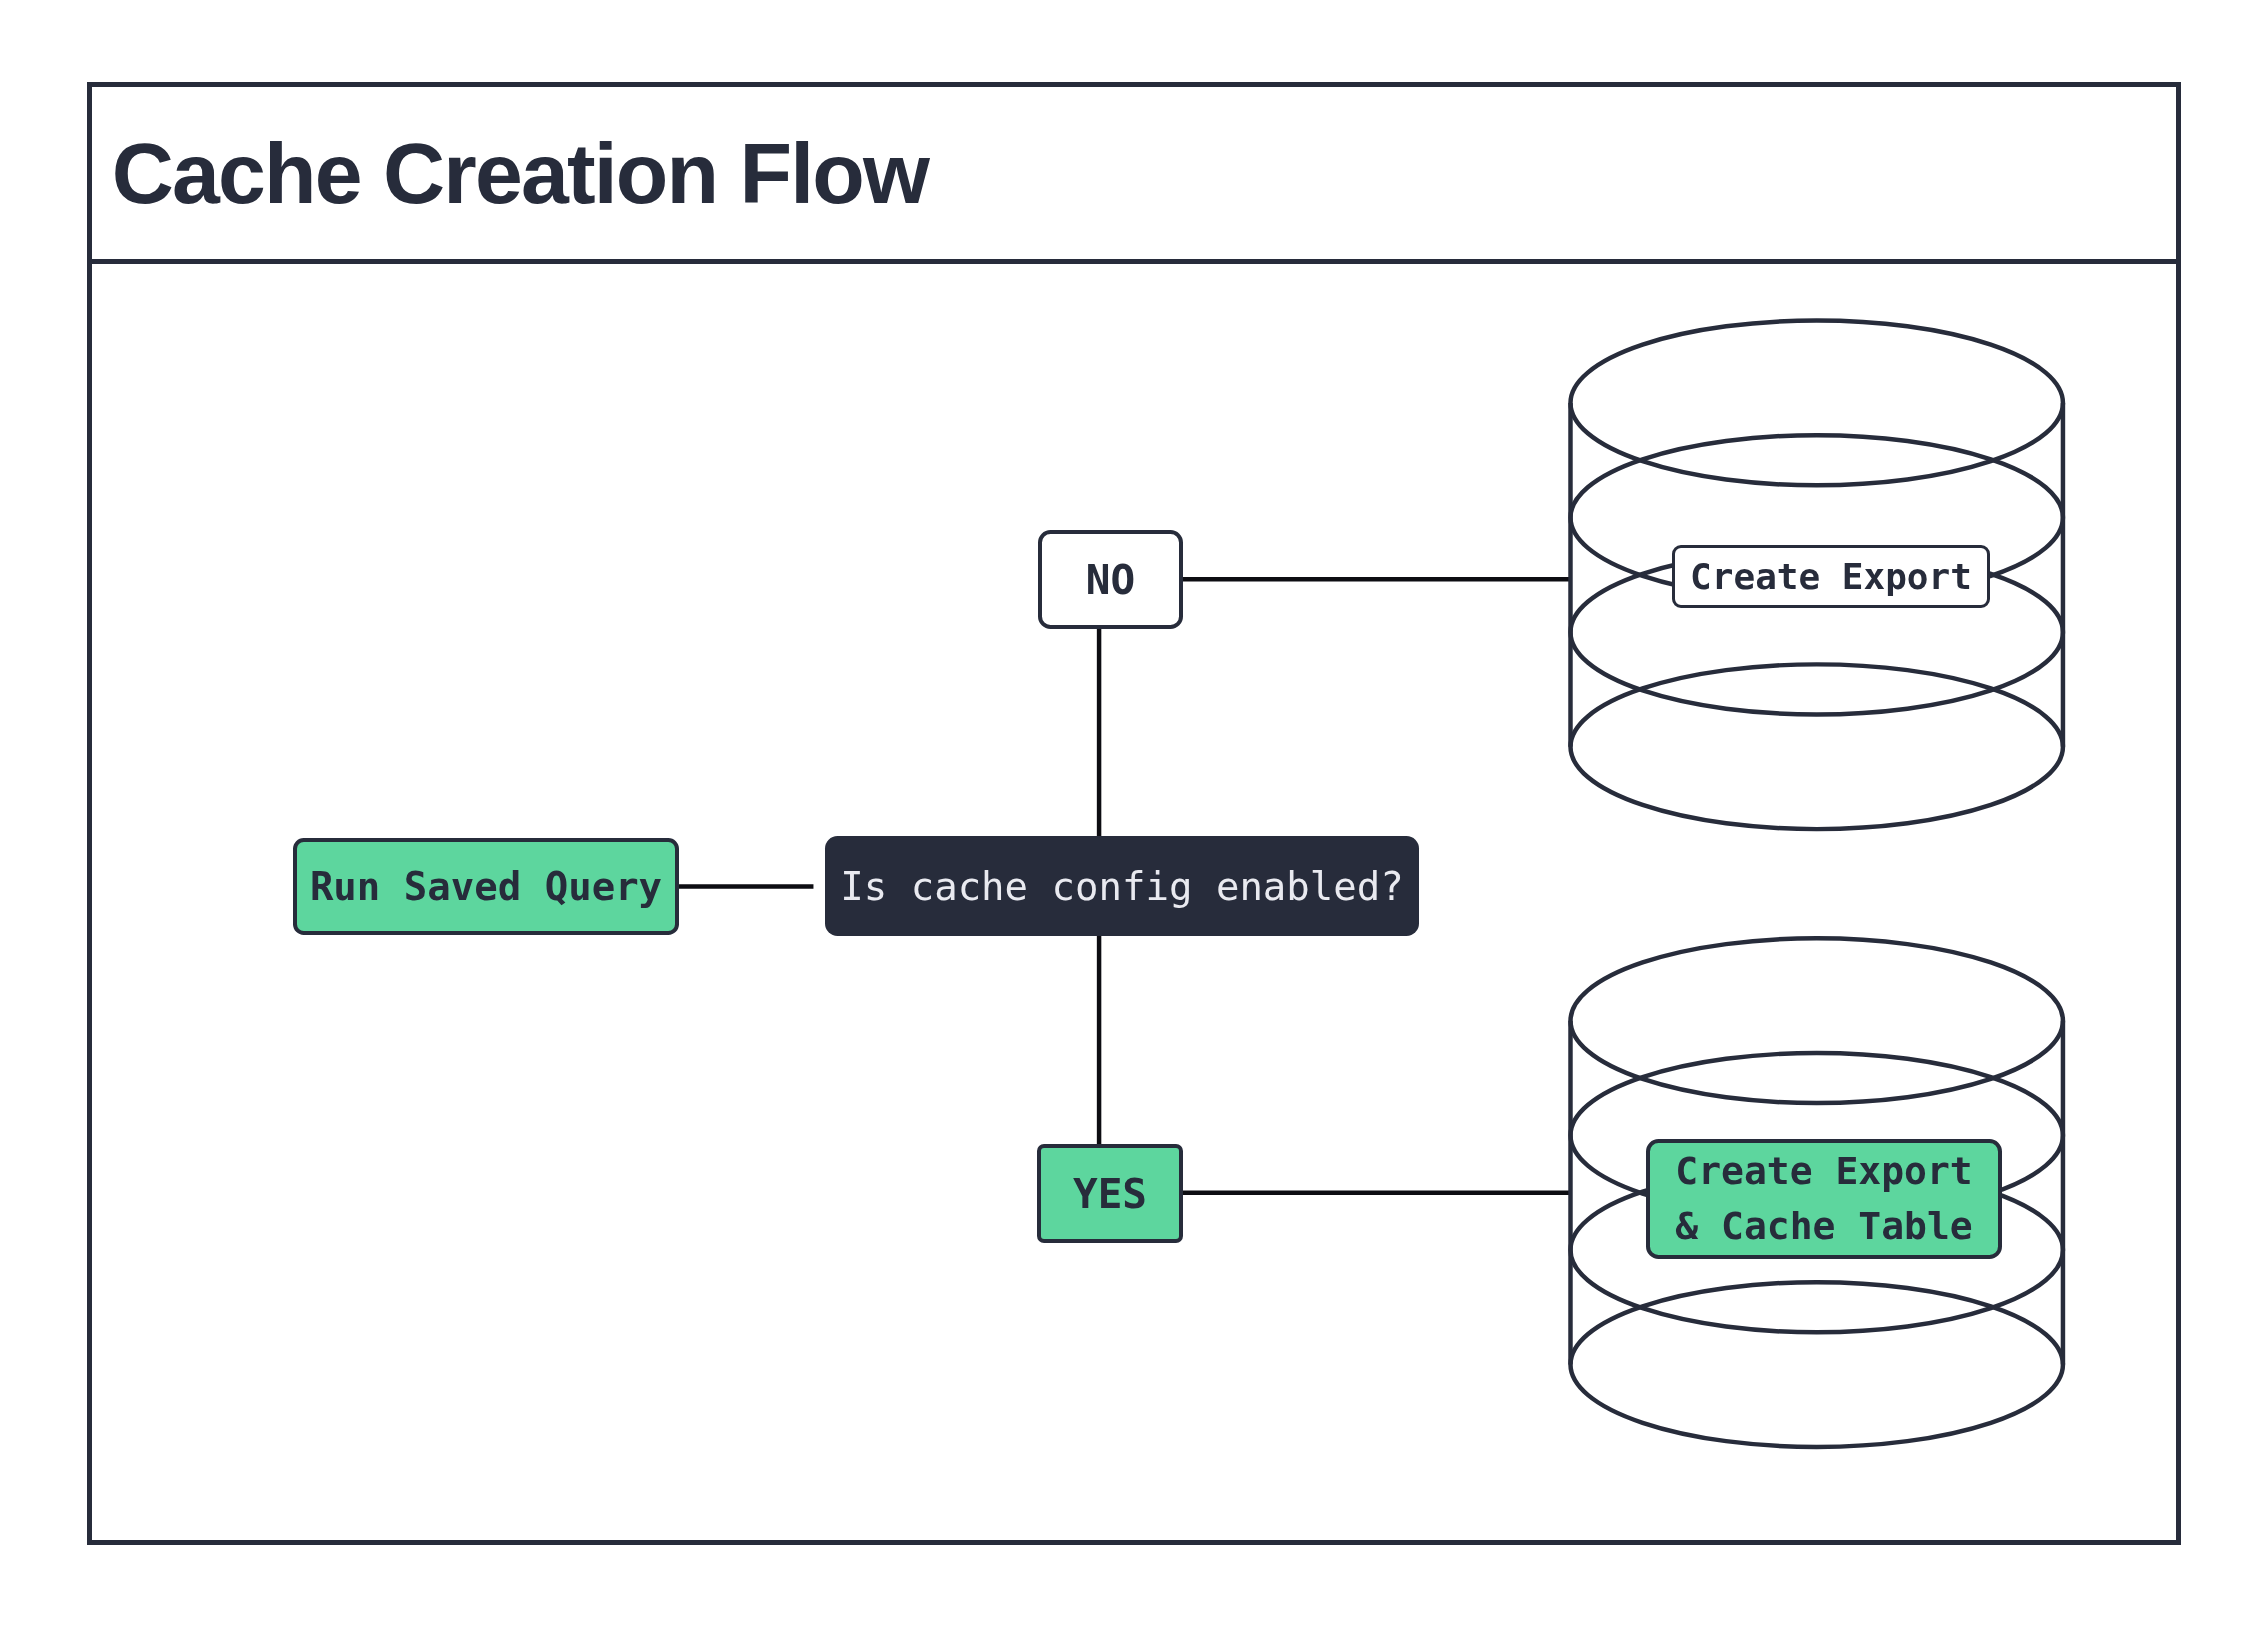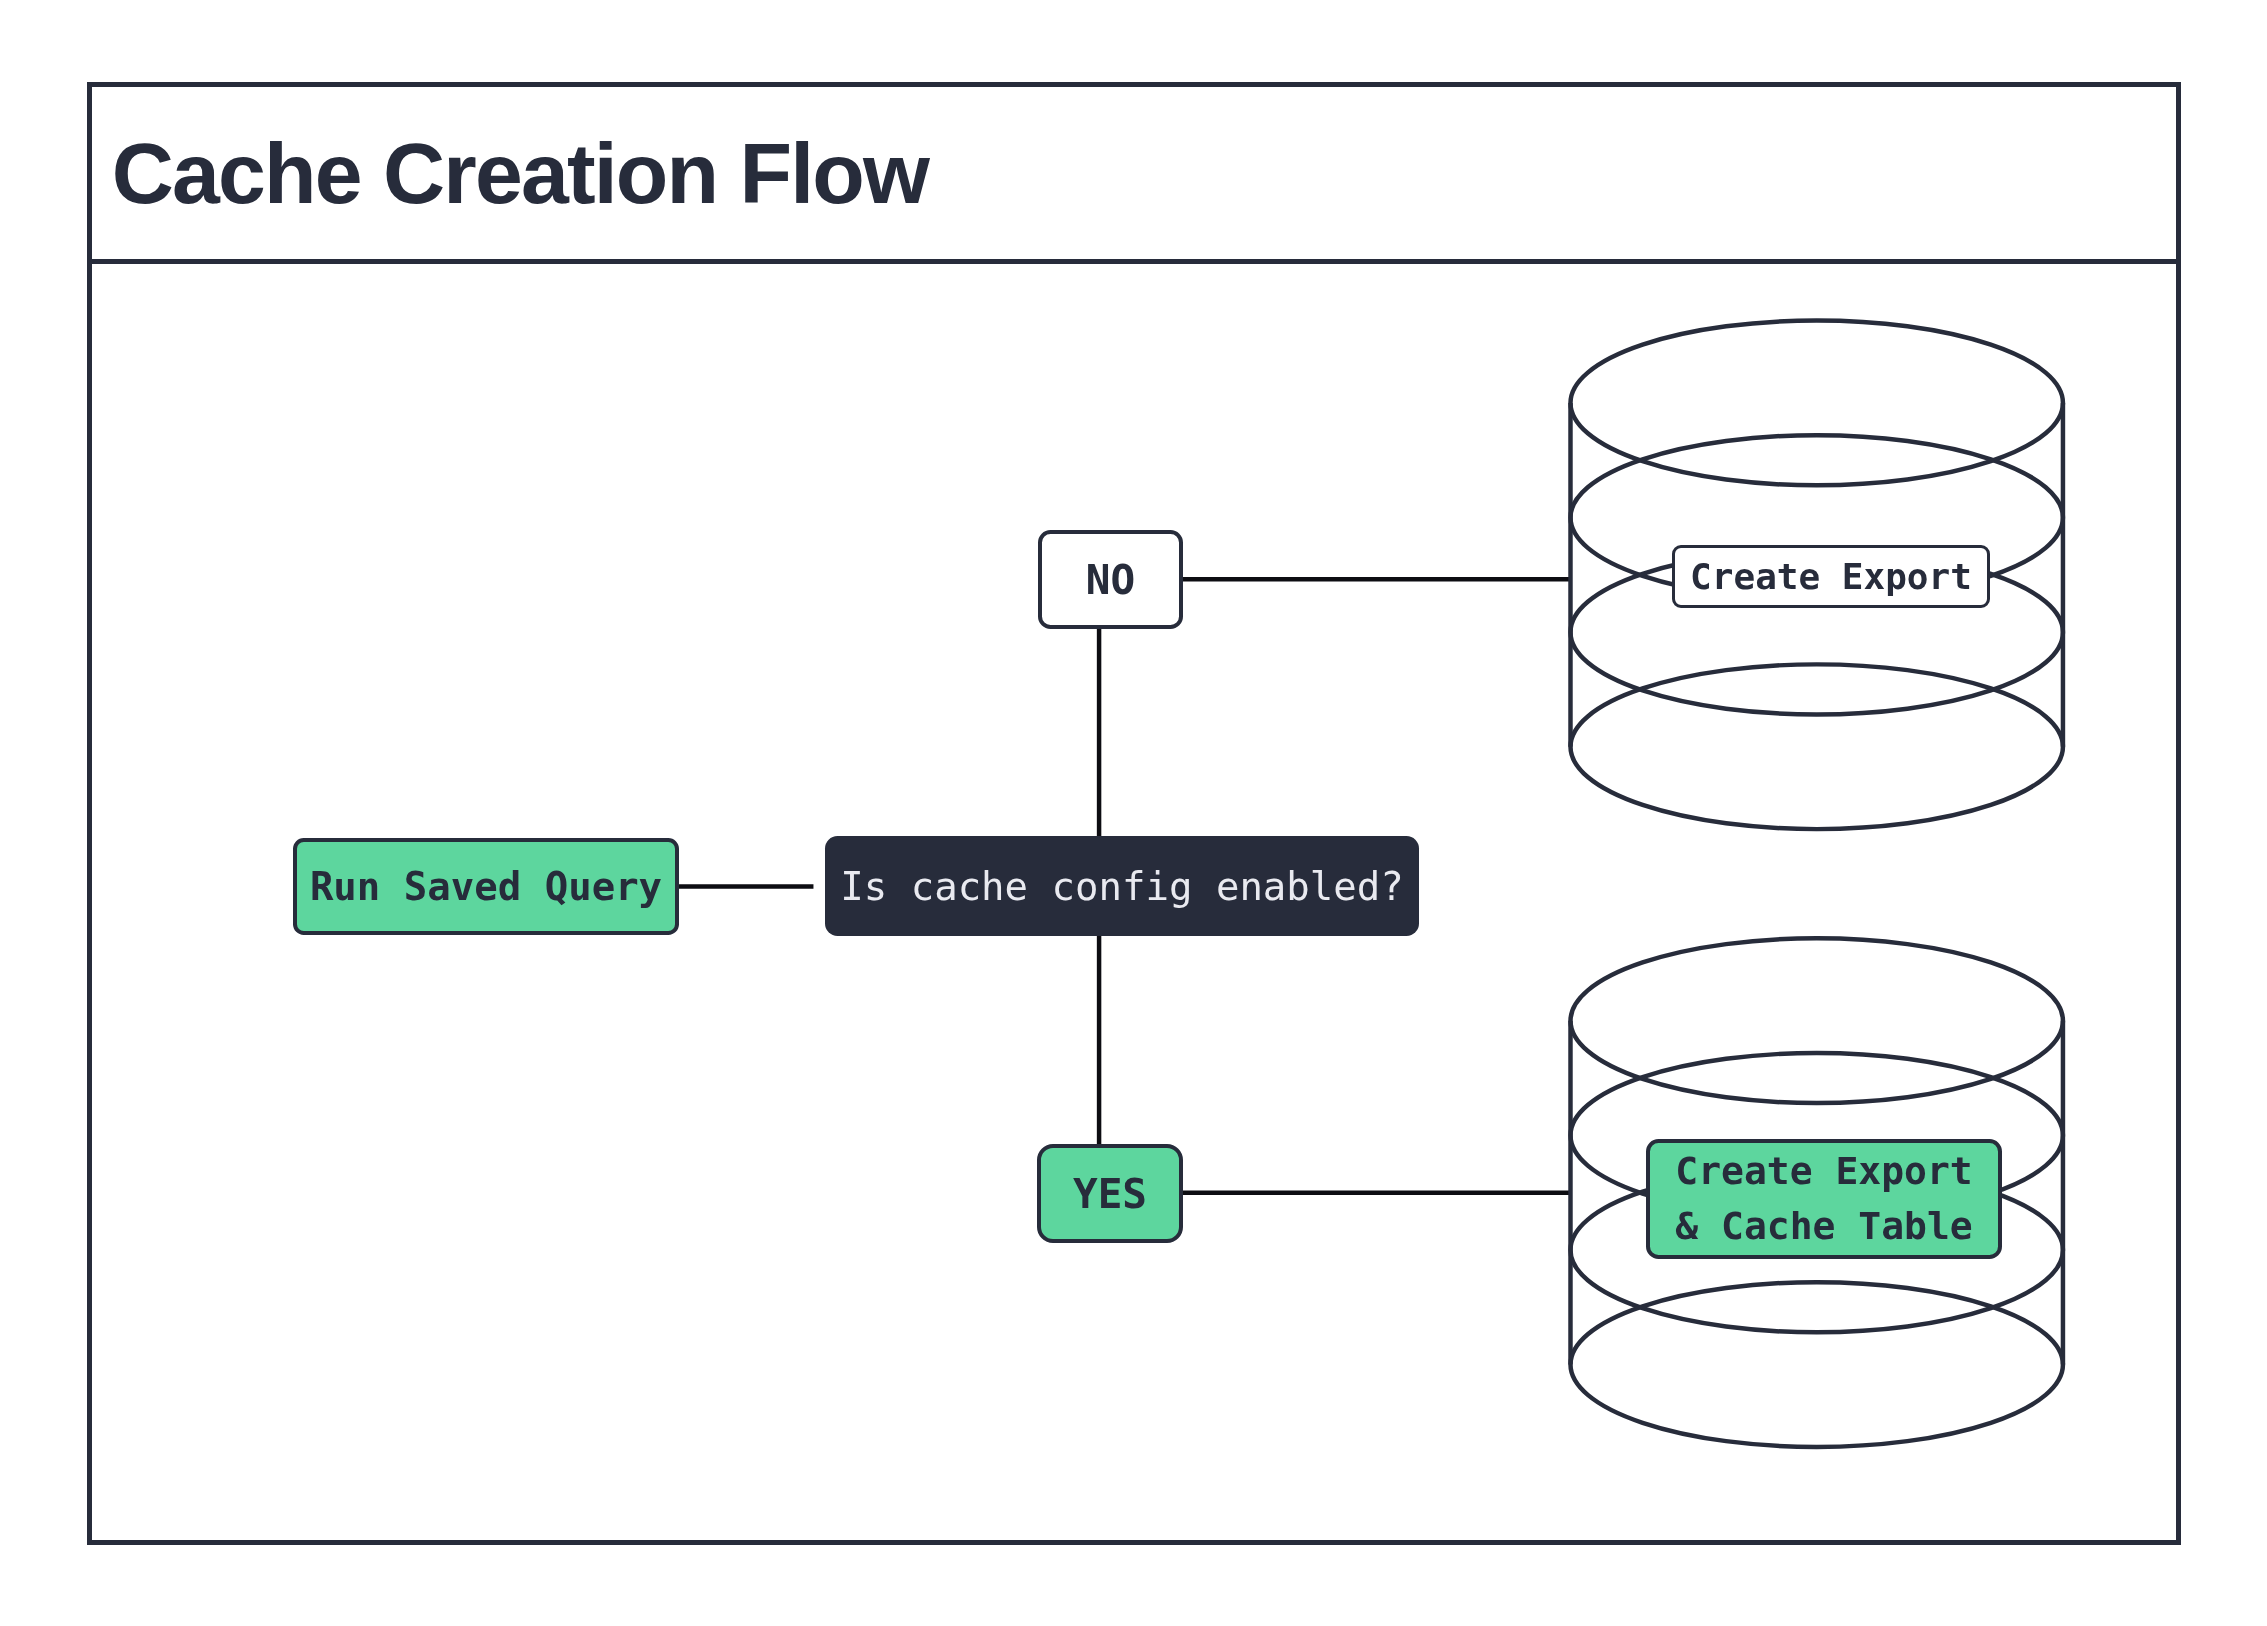--- a/index.html
+++ b/index.html
@@ -36,21 +36,21 @@
   
   svg.diagram{position:absolute;left:0;top:0;width:2268px;height:1626px;}
   .connector{stroke:var(--line);stroke-width:5;fill:none;}
   .cyl{stroke:var(--ink);stroke-width:5;fill:none;}
 
   
   .node{
     position:absolute;display:flex;align-items:center;justify-content:center;
     text-align:center;color:var(--ink);margin-left:12px;
   }
-  .node.green{background:var(--green);border:4.5px solid var(--ink);border-radius:16px;}
+  .node.green{background:var(--green);border:4.5px solid var(--ink);border-radius:7px;}
   .node.white{background:var(--bg);border:4.5px solid var(--ink);border-radius:12.5px;}
   .node.dark{background:var(--ink);color:var(--light);border-radius:12.5px;}
 
   #run-box{left:281px;top:838px;width:386px;height:97px;font-size:39px;font-weight:bold;border-radius:10.7px;}
   #decision-box{left:813px;top:836px;width:594px;height:100px;font-size:39px;}
   #no-box{left:1026px;top:530px;width:145px;height:99px;font-size:41px;font-weight:bold;}
   #yes-box{left:1025px;top:1144px;width:146px;height:99px;font-size:41px;font-weight:bold;}
 
   #export-label{
     left:1660px;top:545px;width:318px;height:63px;font-size:36px;font-weight:bold;

